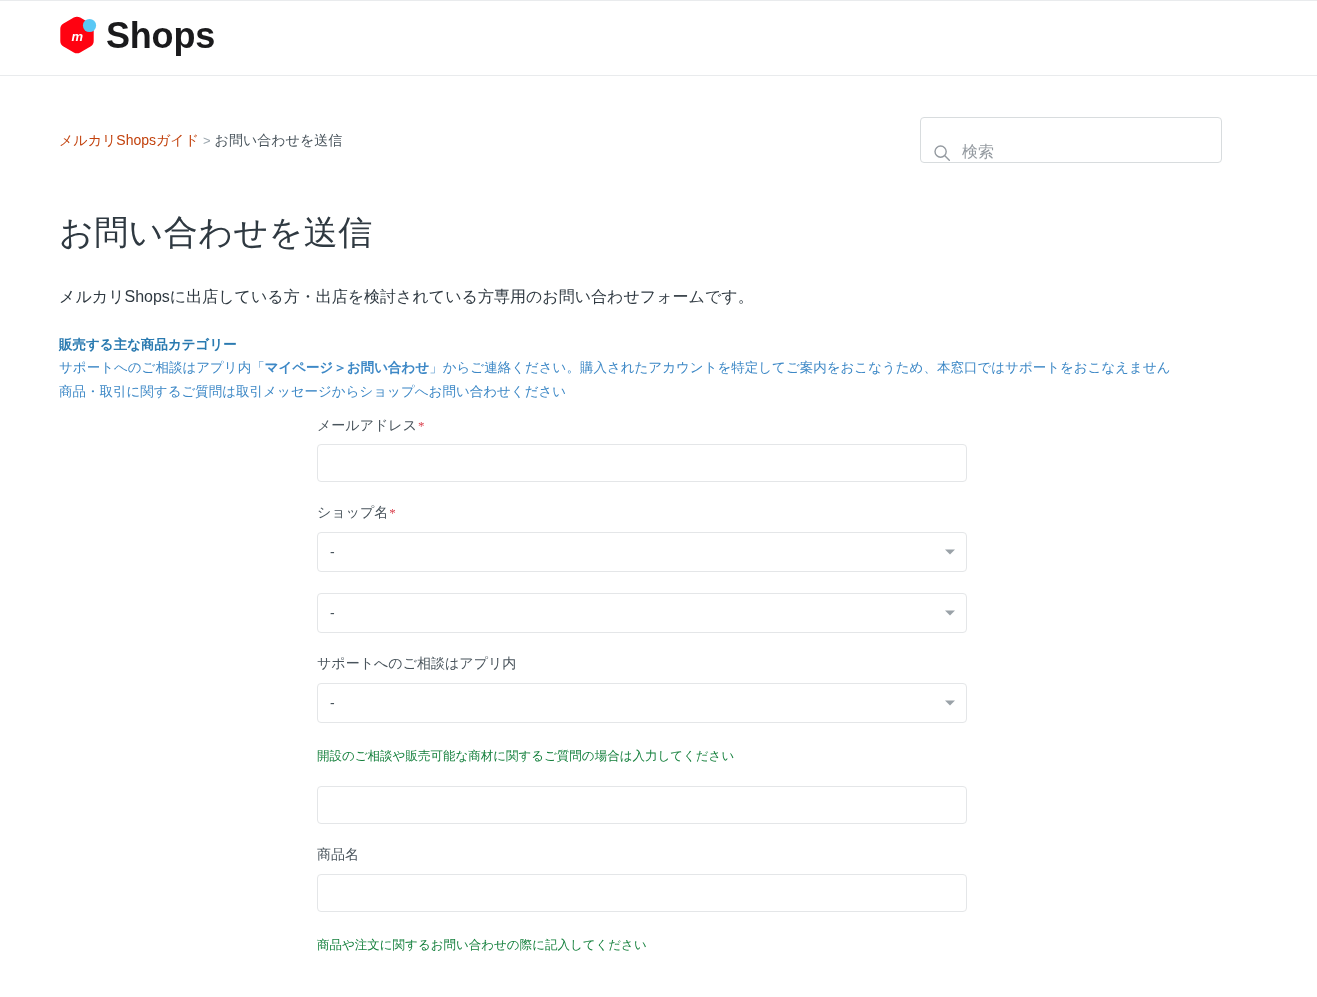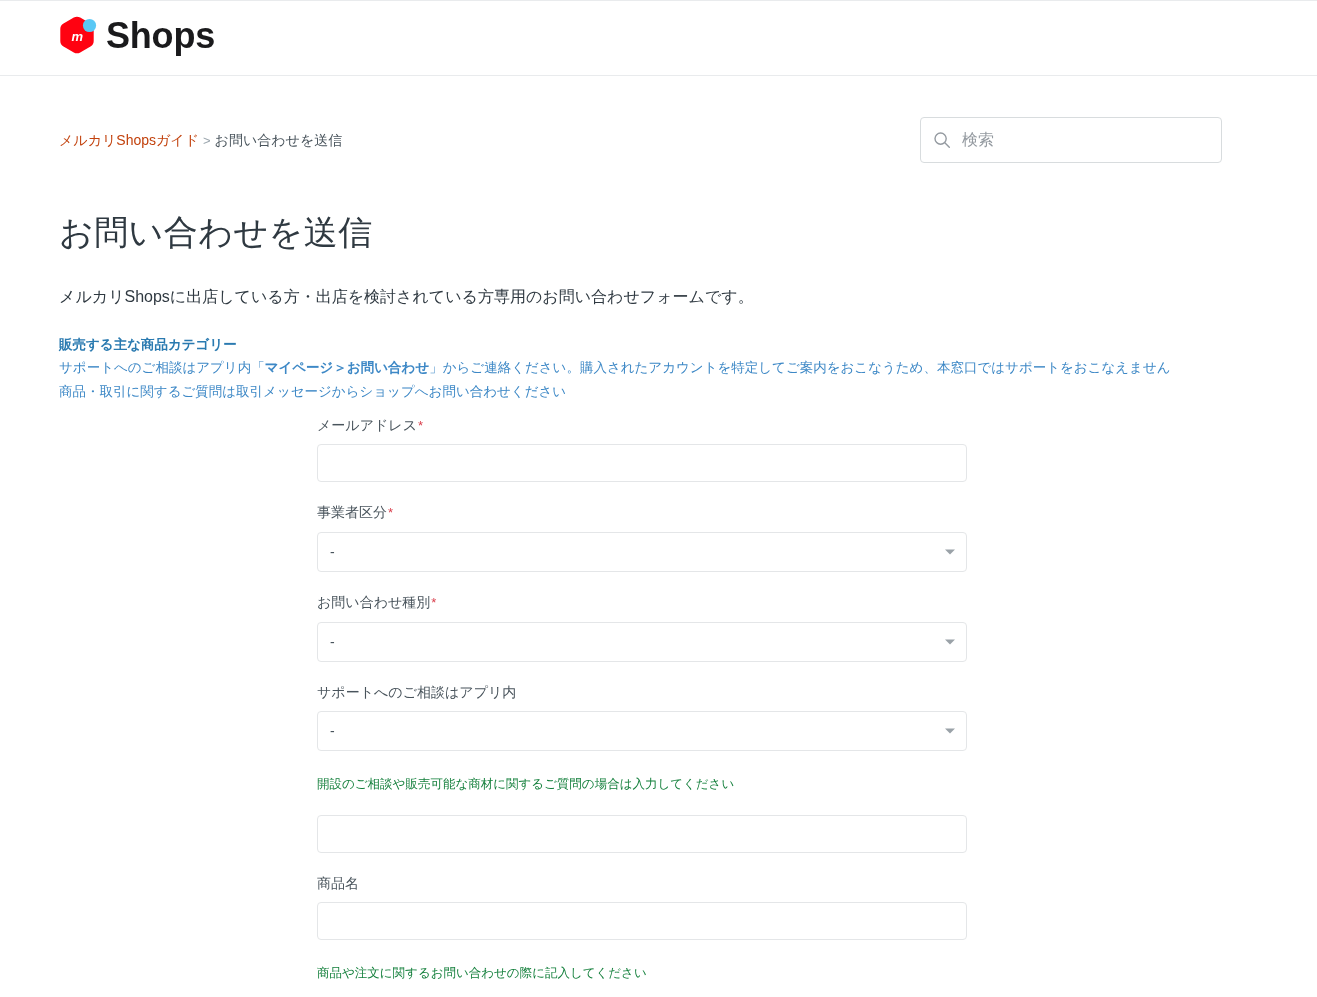--- a/index.html
+++ b/index.html
@@ -98,21 +98,21 @@
     width: 302px;
     height: 46px;
   }
   .search-box {
     width: 302px;
     height: 46px;
     border: 1px solid #d8dcde;
     border-radius: 4px;
     background: #fff;
     display: flex;
-    align-items: center;
+    align-items: flex-end;
     padding: 0 12px;
   }
   .search-icon {
     width: 18px;
     height: 18px;
     flex: 0 0 18px;
     margin-right: 9px;
     color: #949aa0;
   }
   .search-input {
@@ -168,20 +168,21 @@
     padding-left: 258px;
   }
   .field { margin-bottom: 0; }
   .field + .field { margin-top: 21px; }
   .field-label {
     font-size: 14px;
     color: #49545c;
     line-height: 1.4;
     margin-bottom: 9px;
     display: block;
+    font-family: Liberation Serif, serif;
   }
   .req {
     color: #d93f4c;
     font-size: 13px;
     margin-left: 1px;
   }
   .text-input {
     width: 650px;
     height: 38px;
     border: 1px solid #e4e6e8;
@@ -283,31 +284,30 @@
     </div>
 
     <form class="form">
 
       <div class="field">
         <label class="field-label"><span>メールアドレス</span><span class="req">*</span></label>
         <input class="text-input" type="text" value="" style="">
       </div>
 
       <div class="field">
-        <label class="field-label"><span>事業者区分</span><span class="req">*</span></label>
+        <label class="field-label"><span>ショップ名</span><span class="req">*</span></label>
         <div class="select-wrap">
           <div class="select-box">
             <span>-</span>
           </div>
           <span class="select-caret"></span>
         </div>
       </div>
 
       <div class="field">
-        <label class="field-label"><span>お問い合わせ種別</span><span class="req">*</span></label>
         <div class="select-wrap">
           <div class="select-box">
             <span>-</span>
           </div>
           <span class="select-caret"></span>
         </div>
       </div>
 
       <div class="field">
         <label class="field-label"><span>サポートへのご相談はアプリ内</span><span class="req"></span></label>

